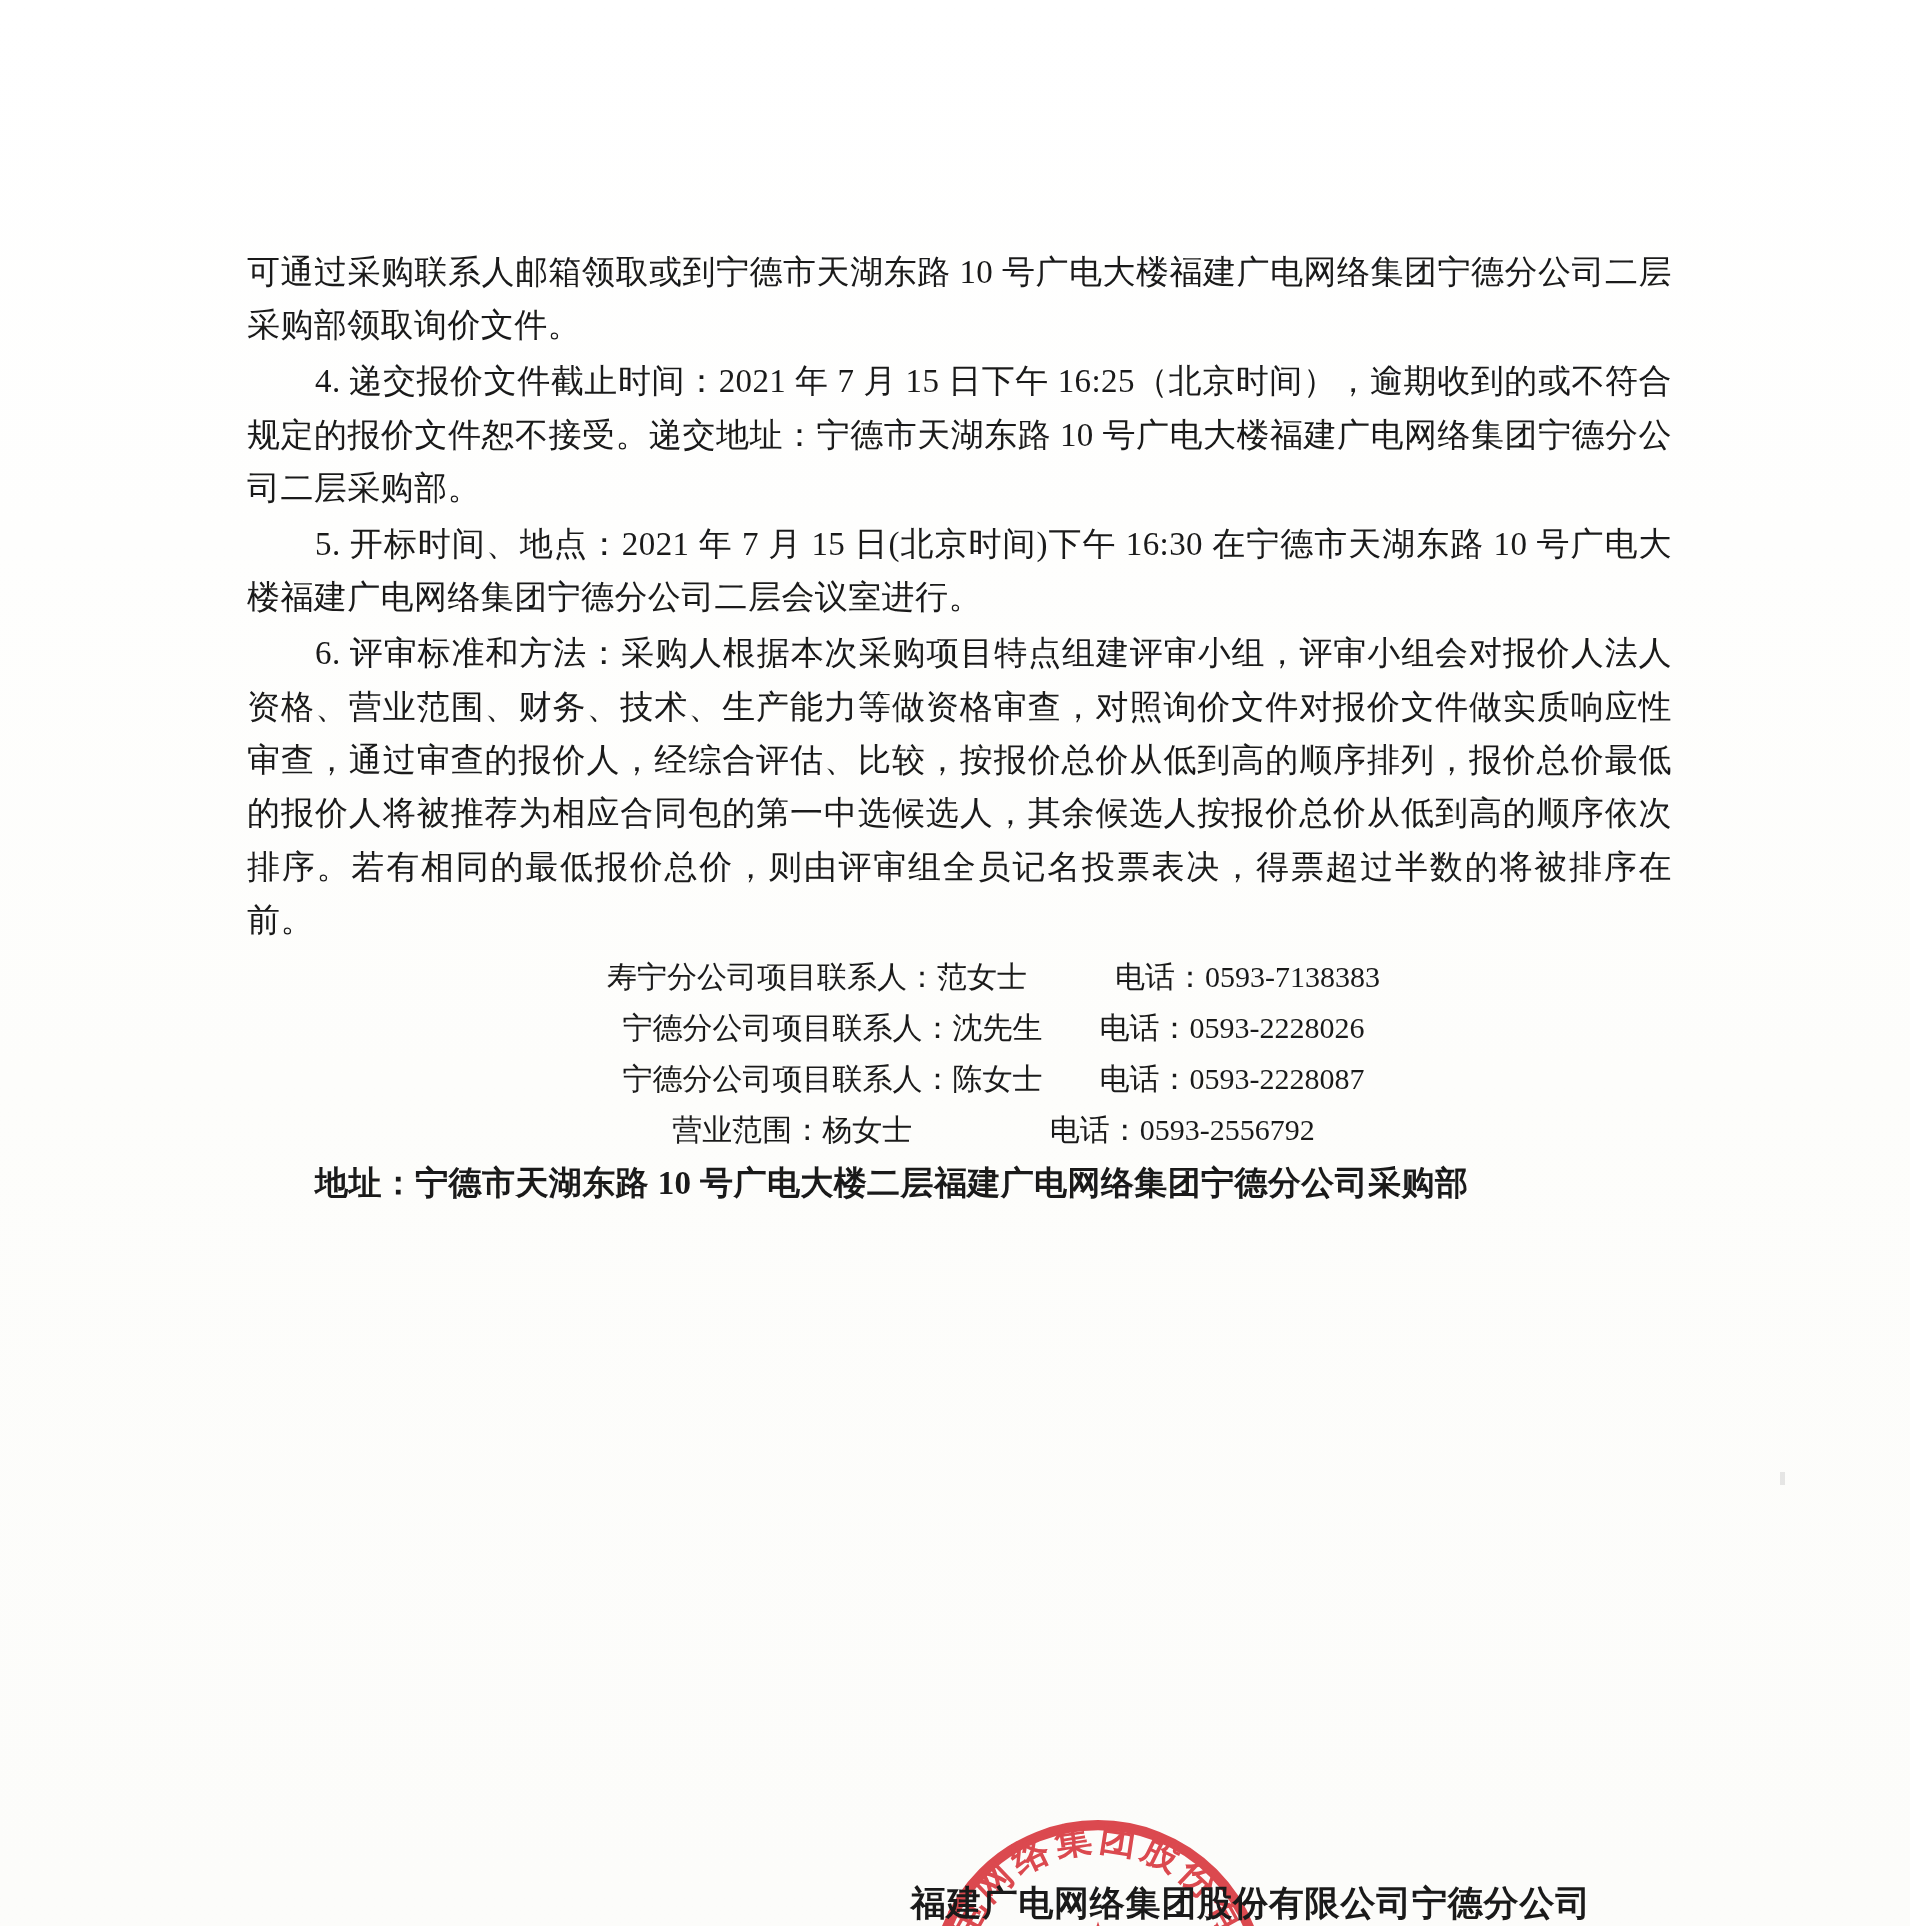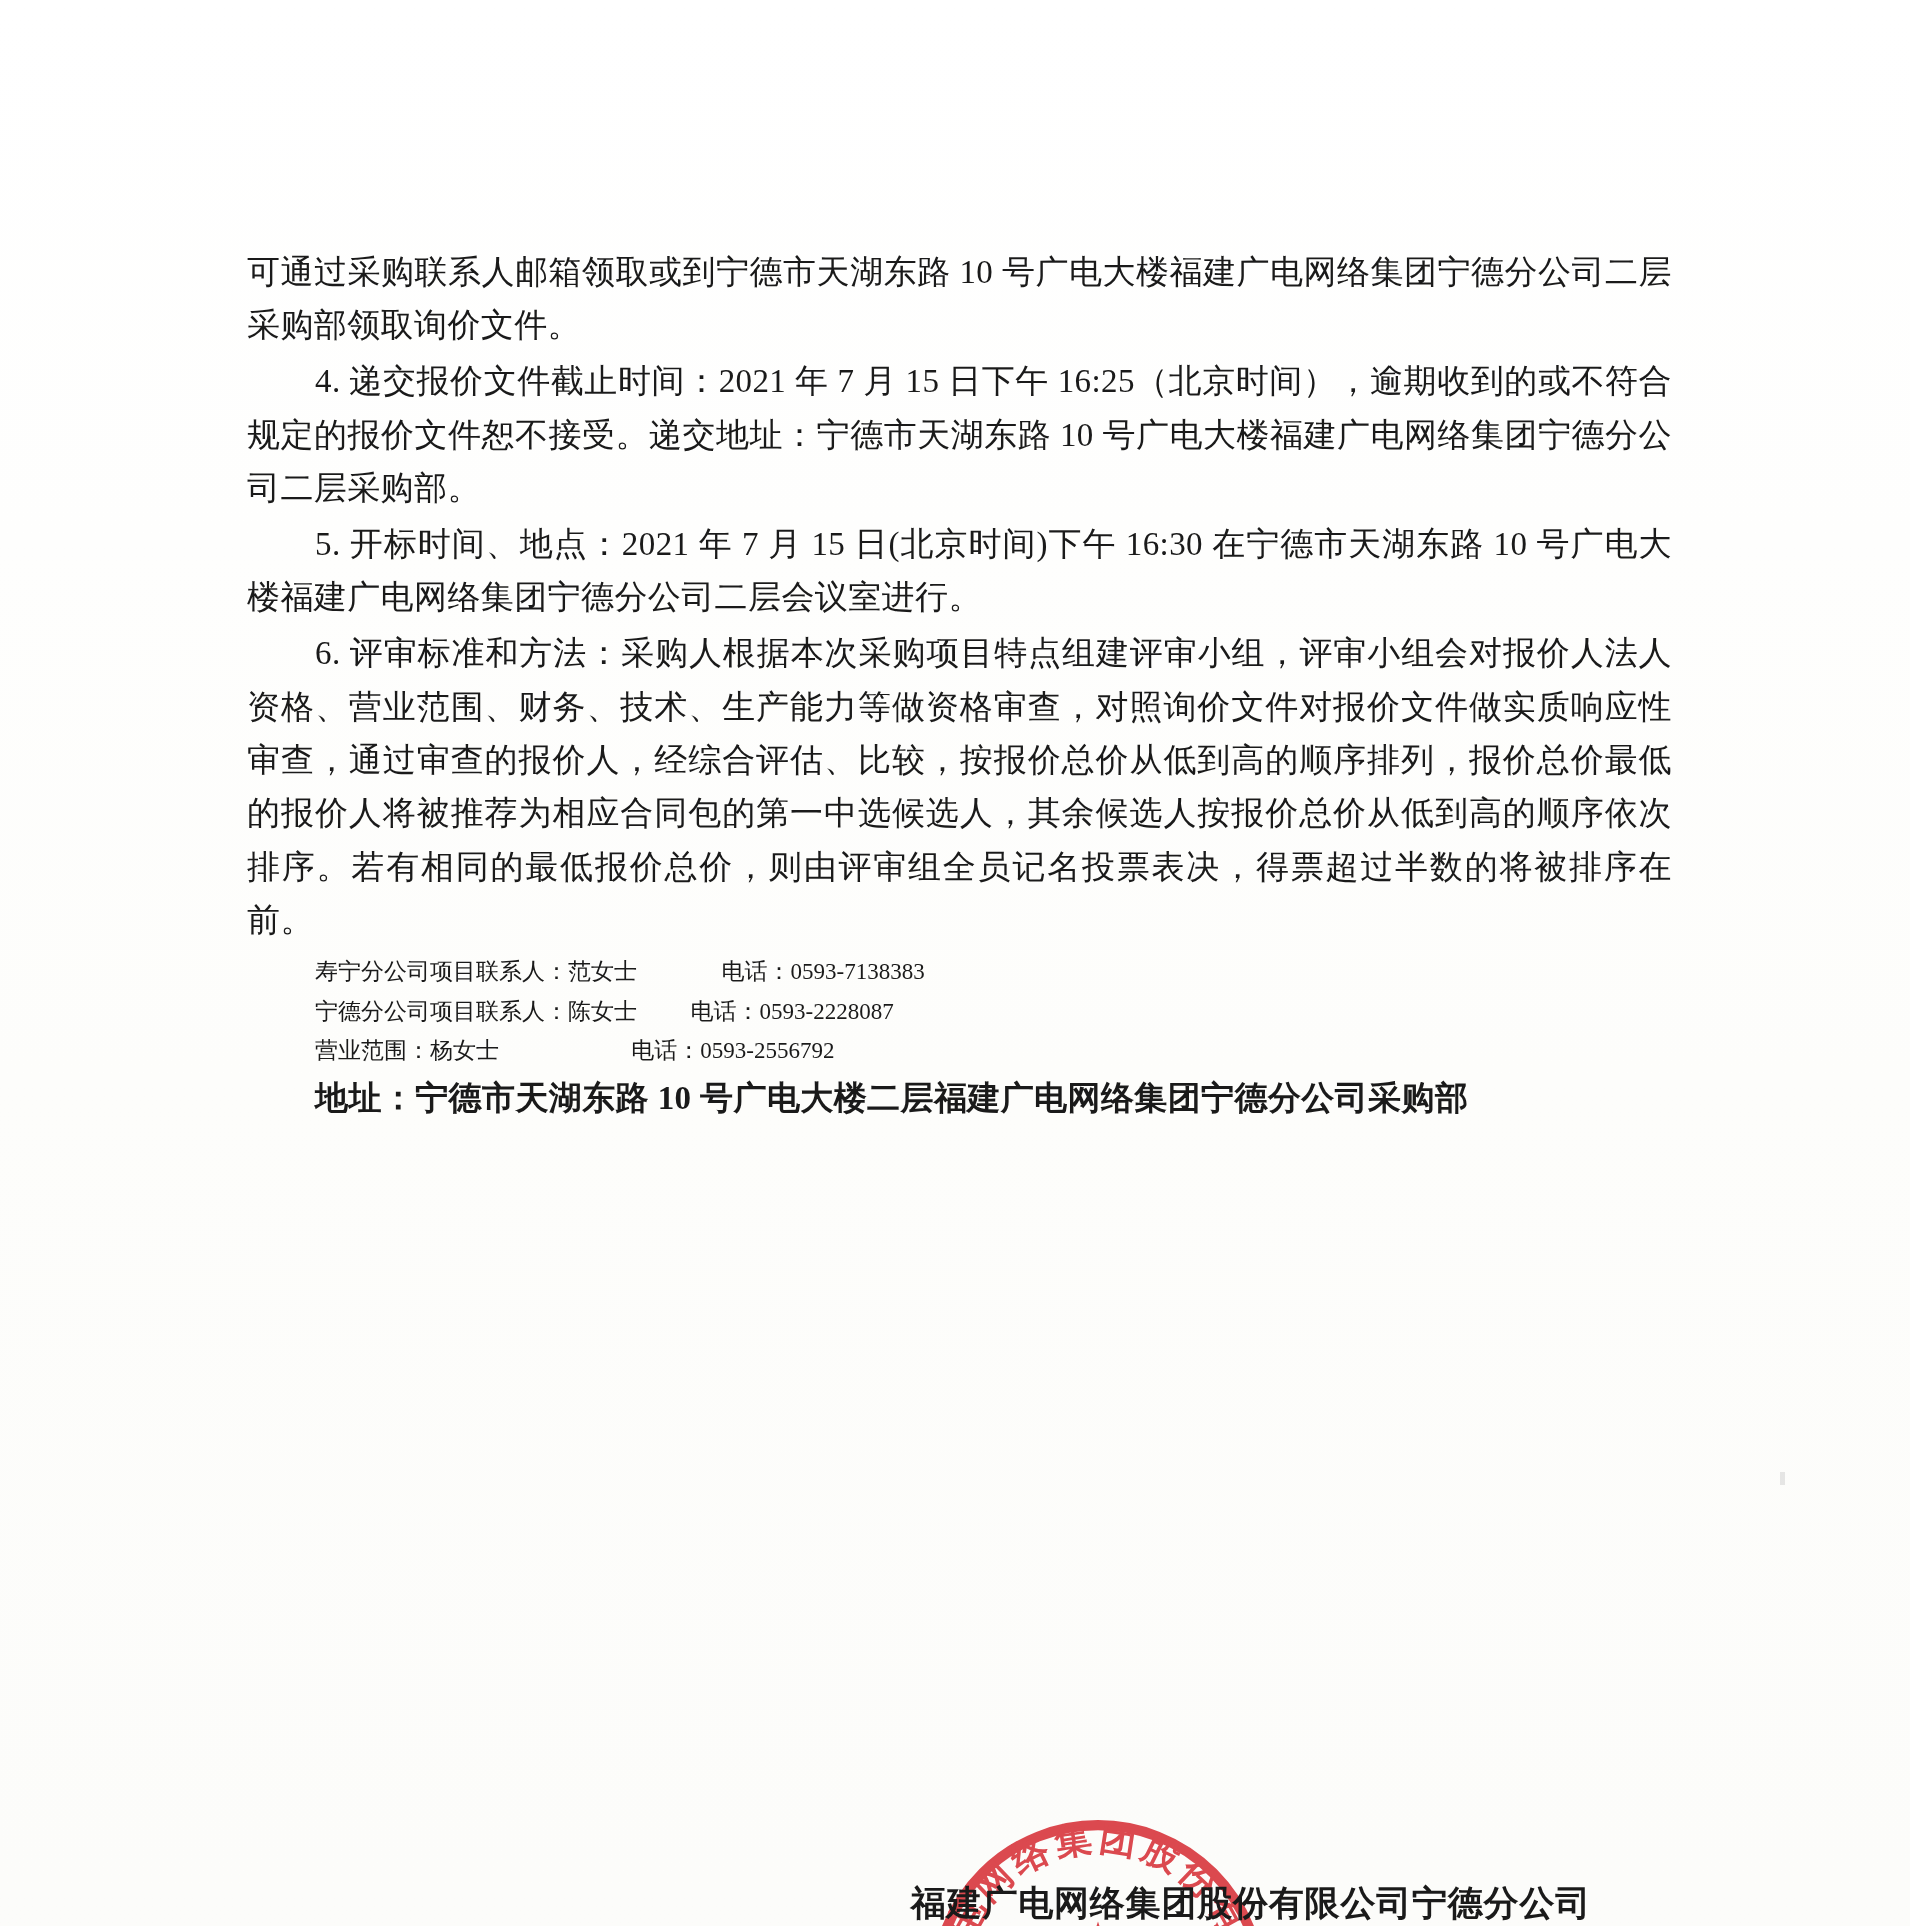--- a/index.html
+++ b/index.html
@@ -45,25 +45,26 @@
   p.indent {
     text-indent: 68px;
   }
   .num {
     font-family: "Liberation Serif", serif;
   }
   .contact-block {
     margin-top: 5.4px;
   }
   .contact-line {
-    font-size: 23px;
+    font-size: 30px;
     line-height: 1.62;
     margin: 0 0 2.3px 0;
     text-indent: 68px;
     white-space: nowrap;
+    text-align: center;
   }
   .contact-line .gap {
     display: inline-block;
     width: 42px;
   }
   .contact-line .gap-wide {
     display: inline-block;
     width: 73px;
   }
   .addr-block {
@@ -118,20 +119,25 @@
 
     <p class="para indent">6. 评审标准和方法：采购人根据本次采购项目特点组建评审小组，评审小组会对报价人法人资格、营业范围、财务、技术、生产能力等做资格审查，对照询价文件对报价文件做实质响应性审查，通过审查的报价人，经综合评估、比较，按报价总价从低到高的顺序排列，报价总价最低的报价人将被推荐为相应合同包的第一中选候选人，其余候选人按报价总价从低到高的顺序依次排序。若有相同的最低报价总价，则由评审组全员记名投票表决，得票超过半数的将被排序在前。</p>
 
     <div class="contact-block">
       <p class="contact-line">
         <span>寿宁分公司项目联系人：范女士</span>
         <span class="gap-wide"></span>
         <span>电话：</span><span class="num">0593-7138383</span>
       </p>
       <p class="contact-line">
+        <span>宁德分公司项目联系人：沈先生</span>
+        <span class="gap"></span>
+        <span>电话：</span><span class="num">0593-2228026</span>
+      </p>
+      <p class="contact-line">
         <span>宁德分公司项目联系人：陈女士</span>
         <span class="gap"></span>
         <span>电话：</span><span class="num">0593-2228087</span>
       </p>
       <p class="contact-line">
         <span>营业范围：杨女士</span>
         <span class="gap-wide"></span>
         <span class="gap"></span>
         <span>电话：</span><span class="num">0593-2556792</span>
       </p>

